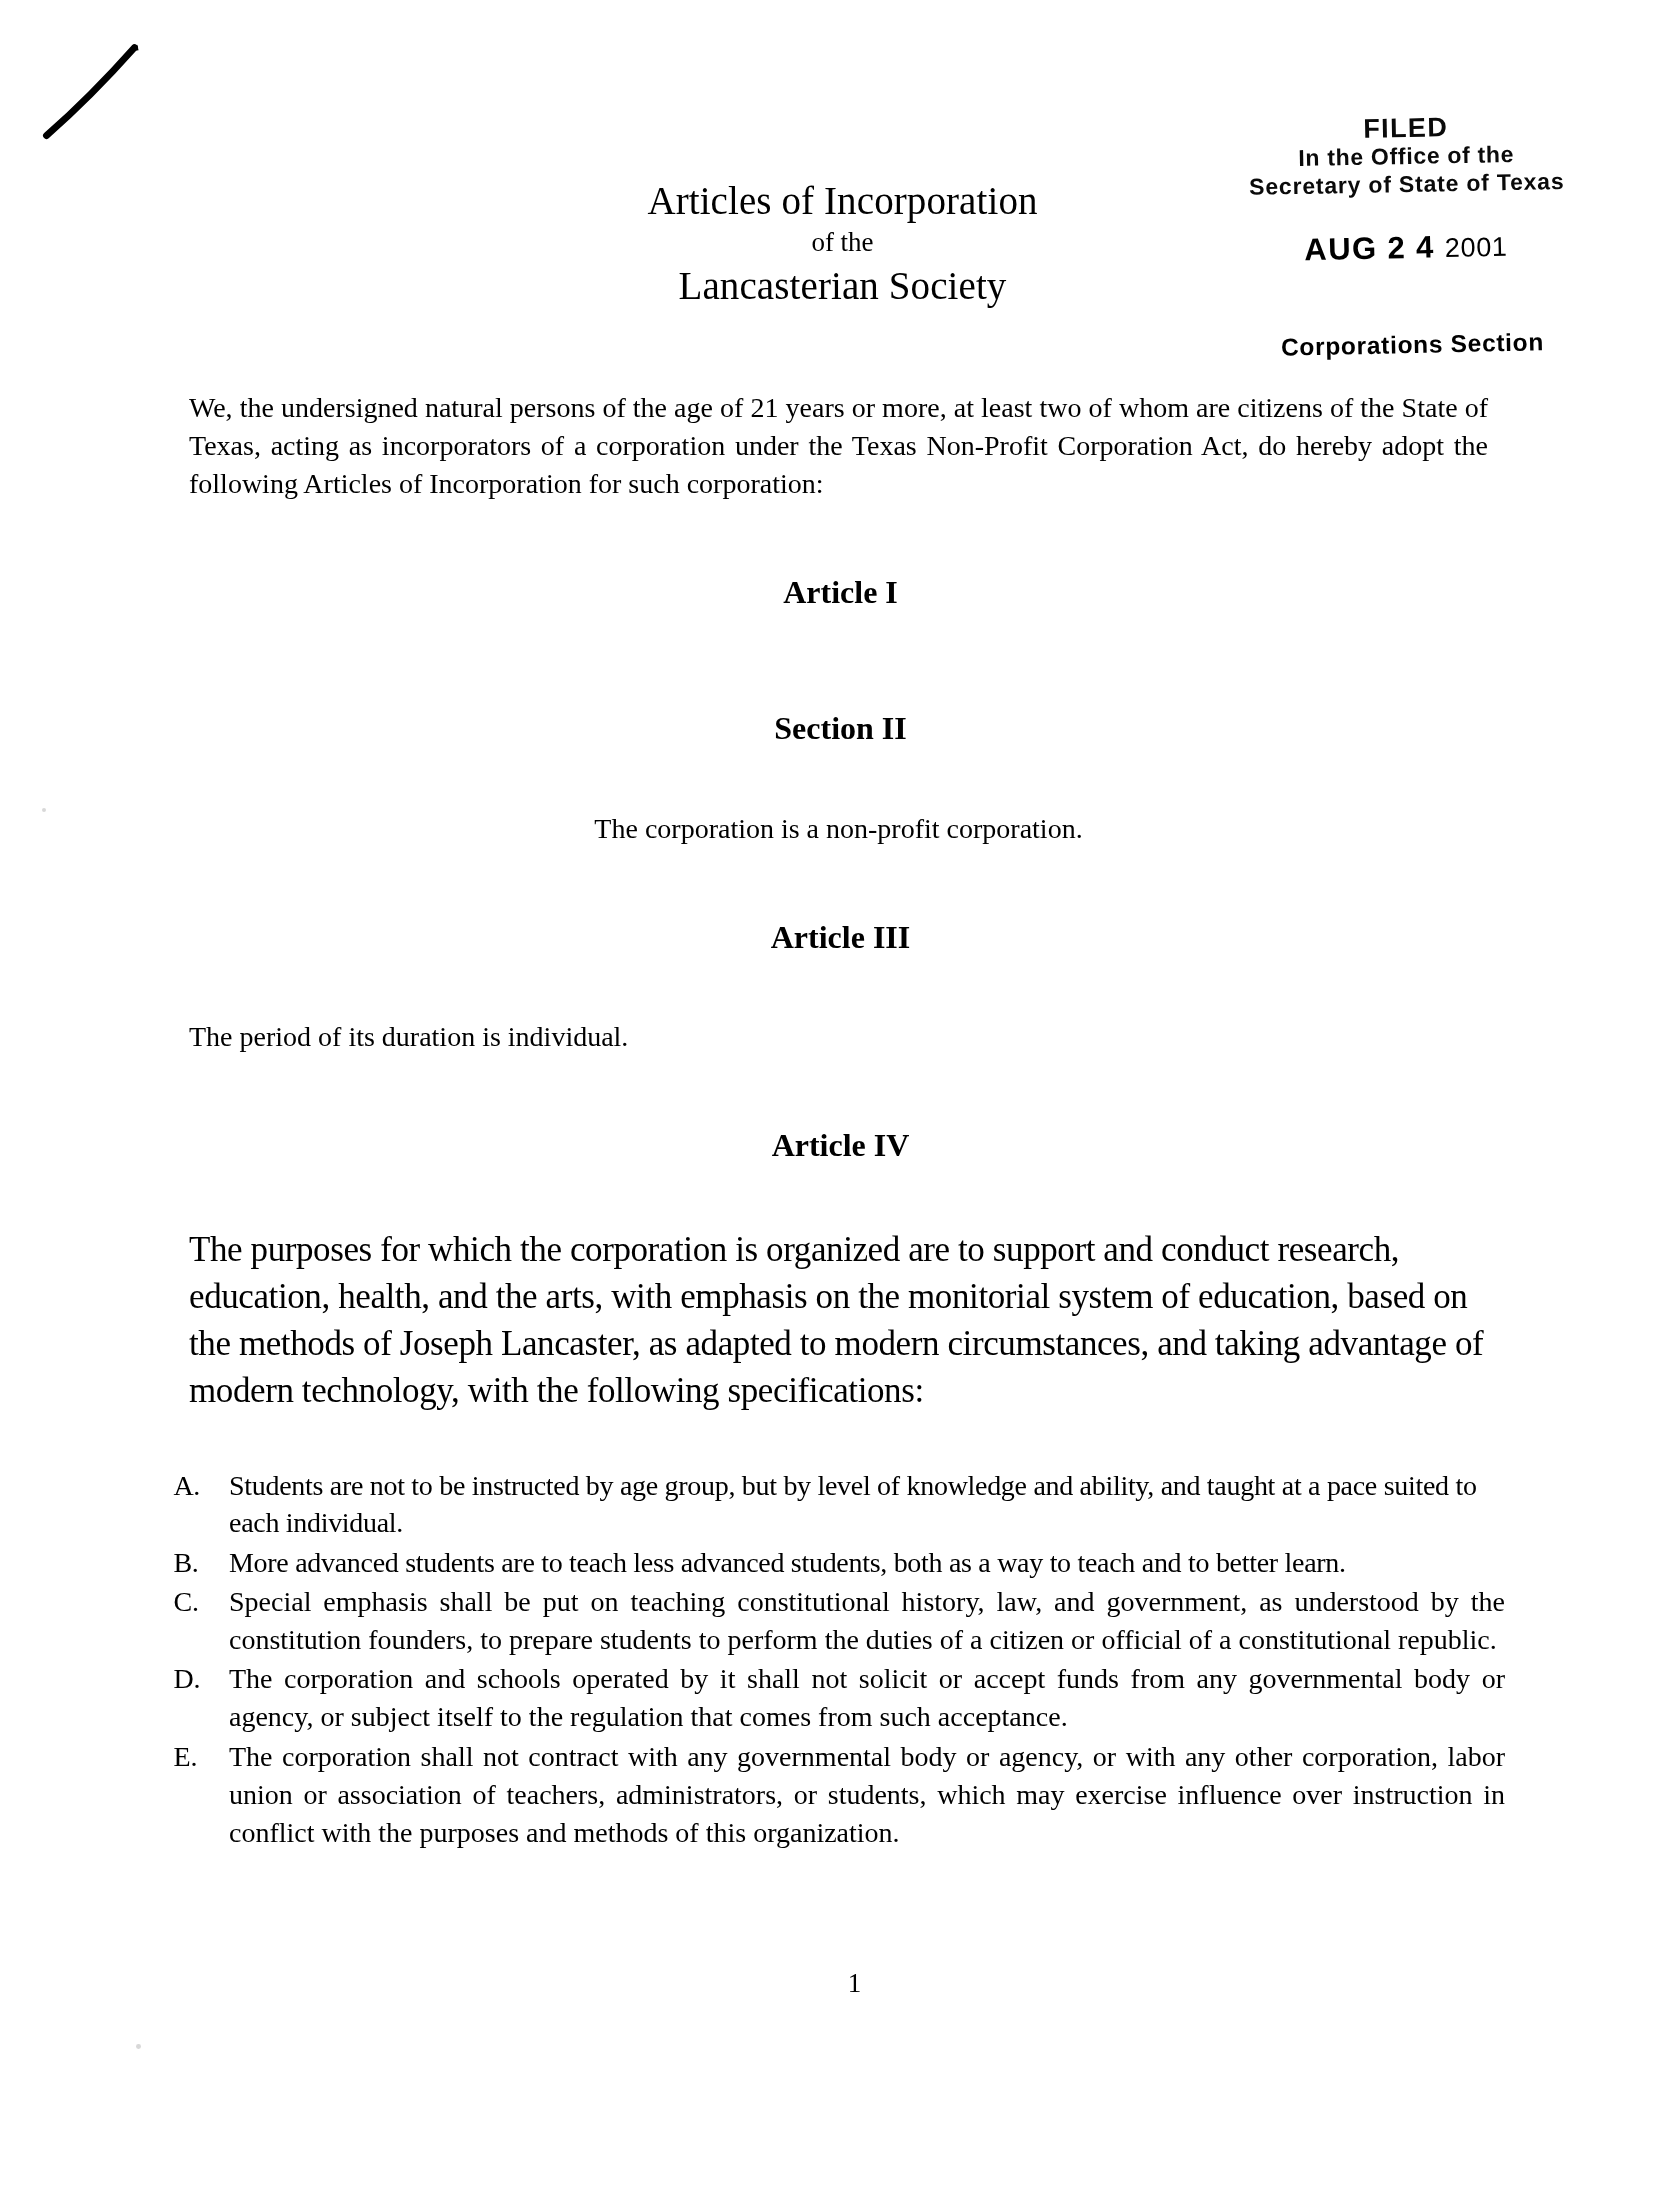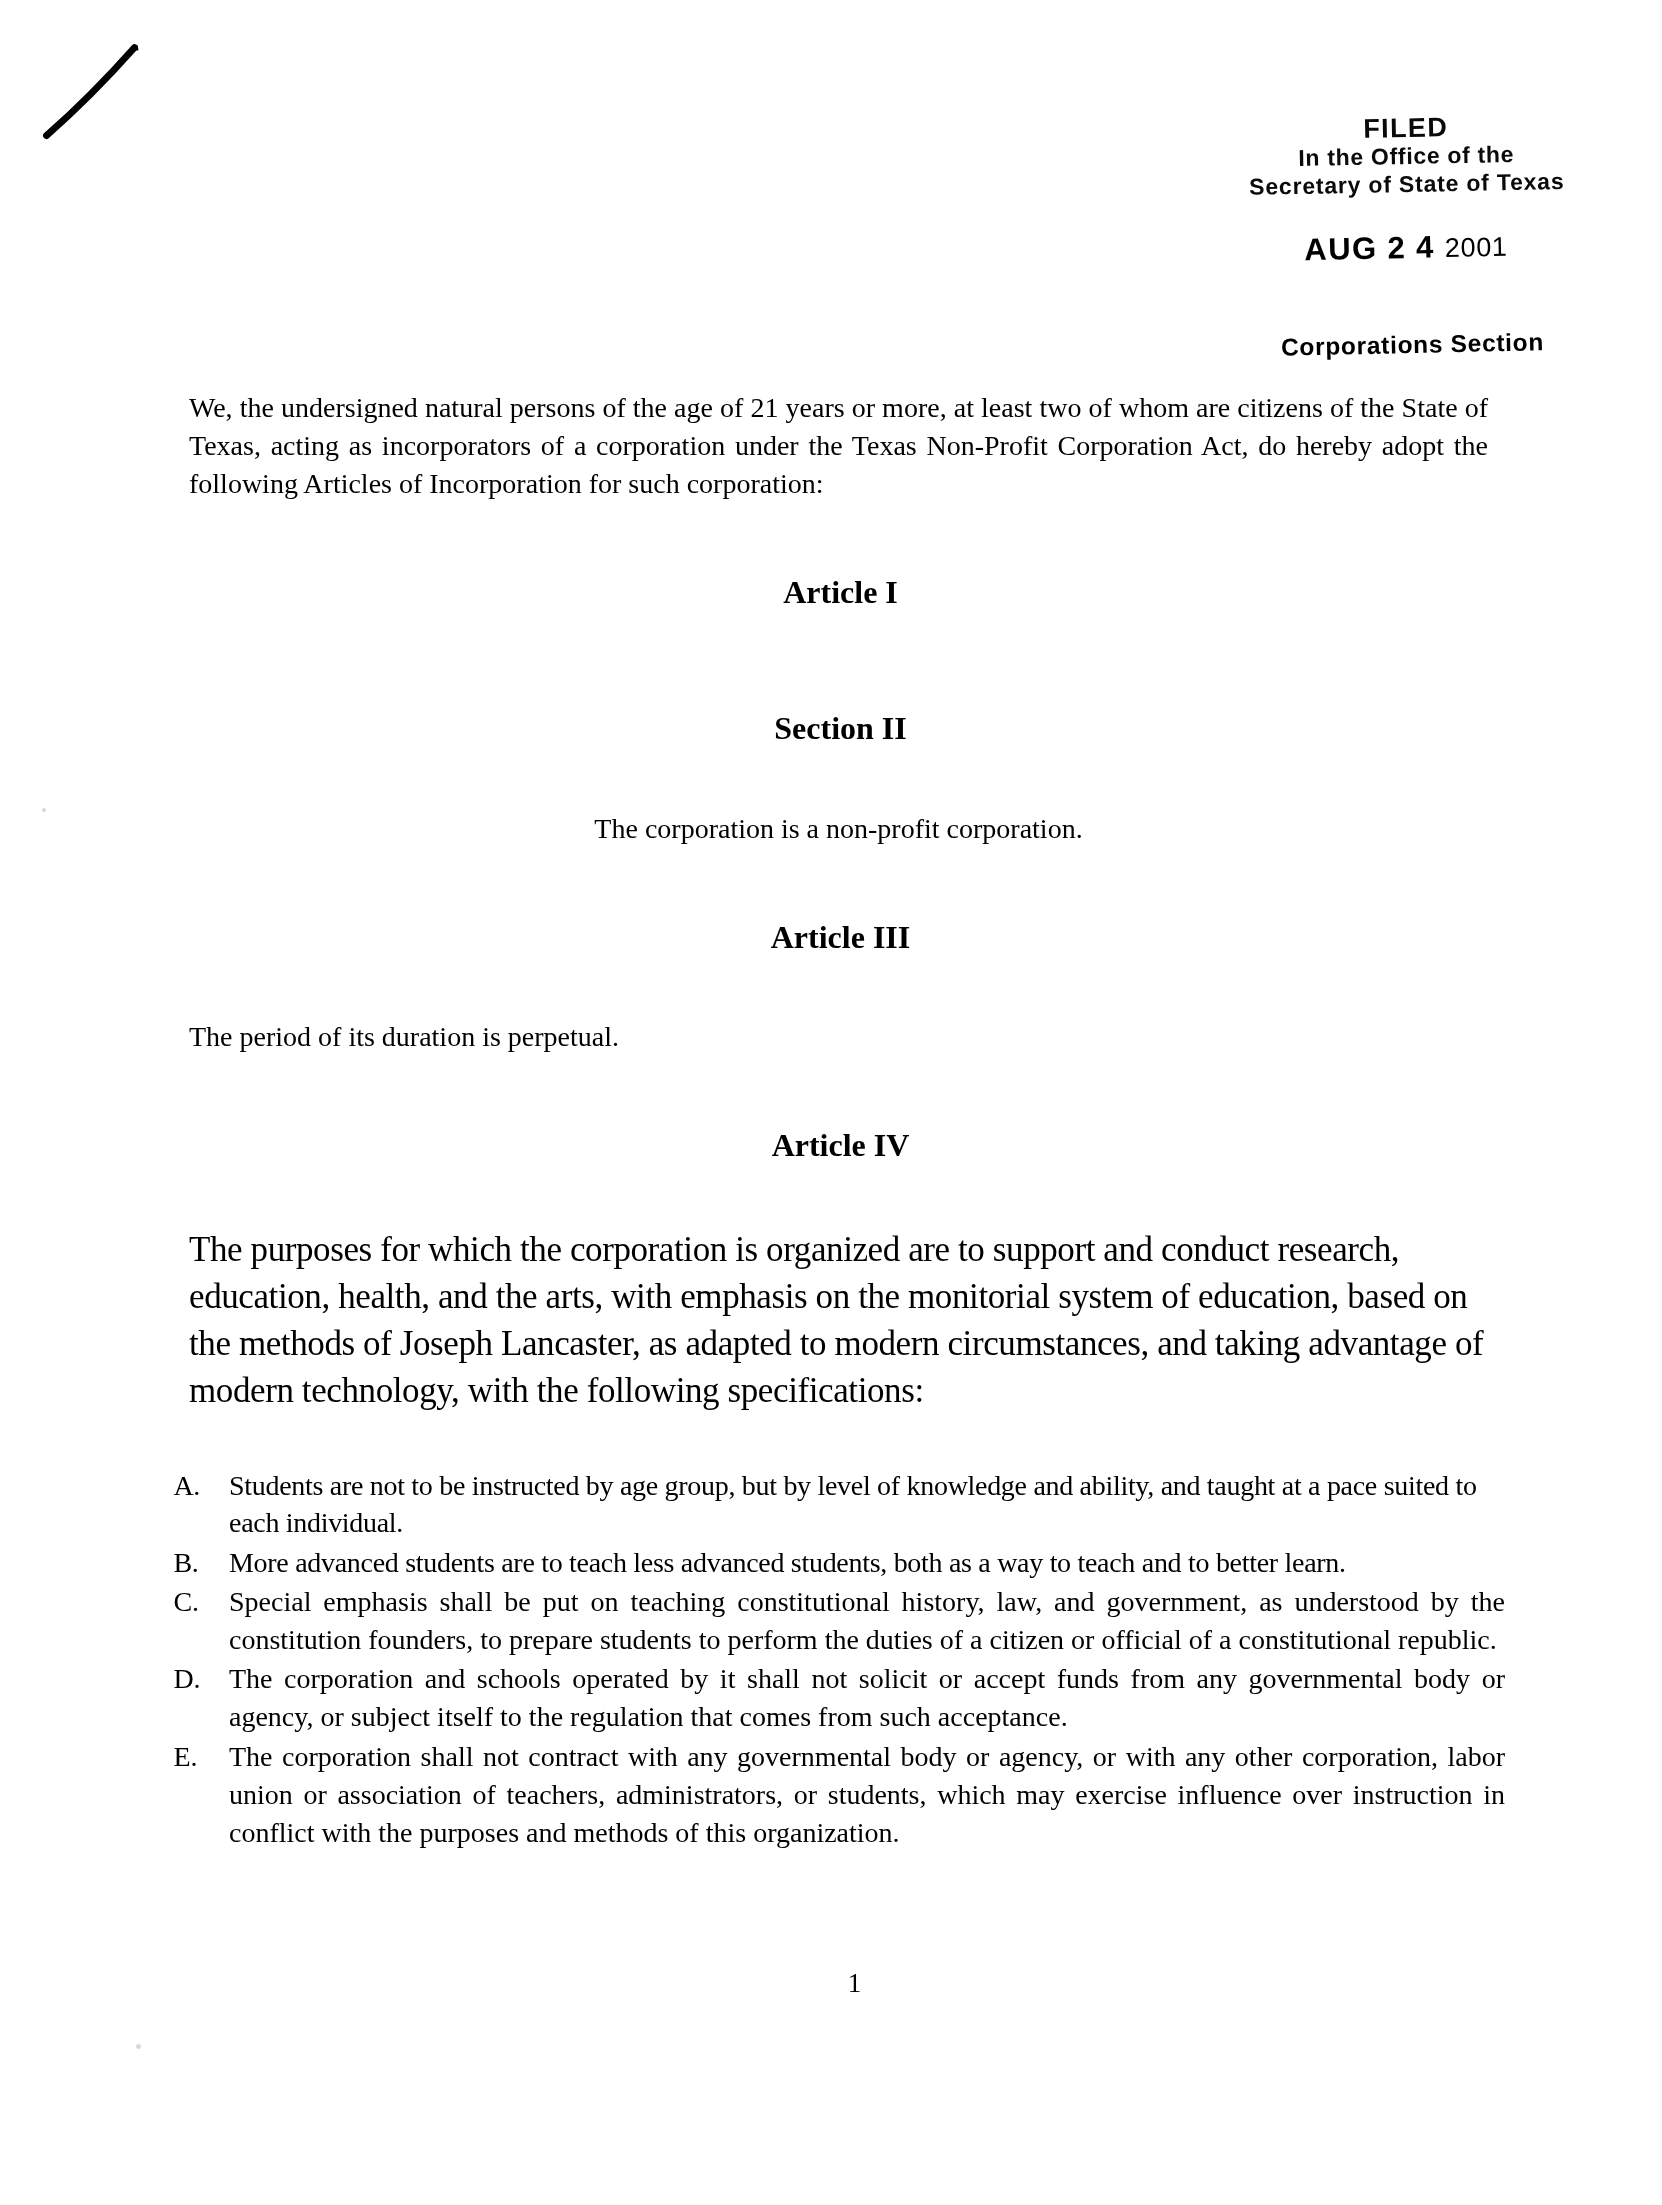--- a/index.html
+++ b/index.html
@@ -215,41 +215,46 @@
     <div class="st-line2">Secretary of State of Texas</div>
   </div>
 
   <div id="stamp-date">
     <span>AUG 2 4</span>
     <span class="yr">2001</span>
   </div>
 
   <div id="stamp-section">Corporations Section</div>
 
+  <div id="doc-title-block">
+    <div class="t-main">Articles of Incorporation</div>
+    <div class="t-of">of the</div>
+    <div class="t-org">Lancasterian Society</div>
+  </div>
 
   <div id="body-col">
 
     <p class="para">We, the undersigned natural persons of the age of 21 years or more, at least two of whom are citizens of the State of Texas, acting as incorporators of a corporation under the Texas Non-Profit Corporation Act, do hereby adopt the following Articles of Incorporation for such corporation:</p>
 
     <div class="gap-intro-to-a1"></div>
 
     <h2 class="article-head">Article I</h2>
     <div class="gap-head-to-text"></div>
 
     <div class="gap-text-to-head"></div>
 
     <h2 class="article-head">Section II</h2>
     <div class="gap-head-to-text"></div>
     <p class="para" style="text-align:center;">The corporation is a non-profit corporation.</p>
 
     <div class="gap-text-to-head"></div>
 
     <h2 class="article-head">Article III</h2>
     <div class="gap-head-to-text"></div>
-    <p class="para" style="text-align:left;">The period of its duration is perpetual.</p>
+    <p class="para" style="text-align:left;">The period of its duration is individual.</p>
 
     <div class="gap-text-to-head"></div>
 
     <h2 class="article-head">Article IV</h2>
     <div class="gap-head-to-text"></div>
     <p class="para compact">The purposes for which the corporation is organized are to support and conduct research, education, health, and the arts, with emphasis on the monitorial system of education, based on the methods of Joseph Lancaster, as adapted to modern circumstances, and taking advantage of modern technology, with the following specifications:</p>
 
     <div class="gap-a4-to-list"></div>
 
     <ol class="lettered">

